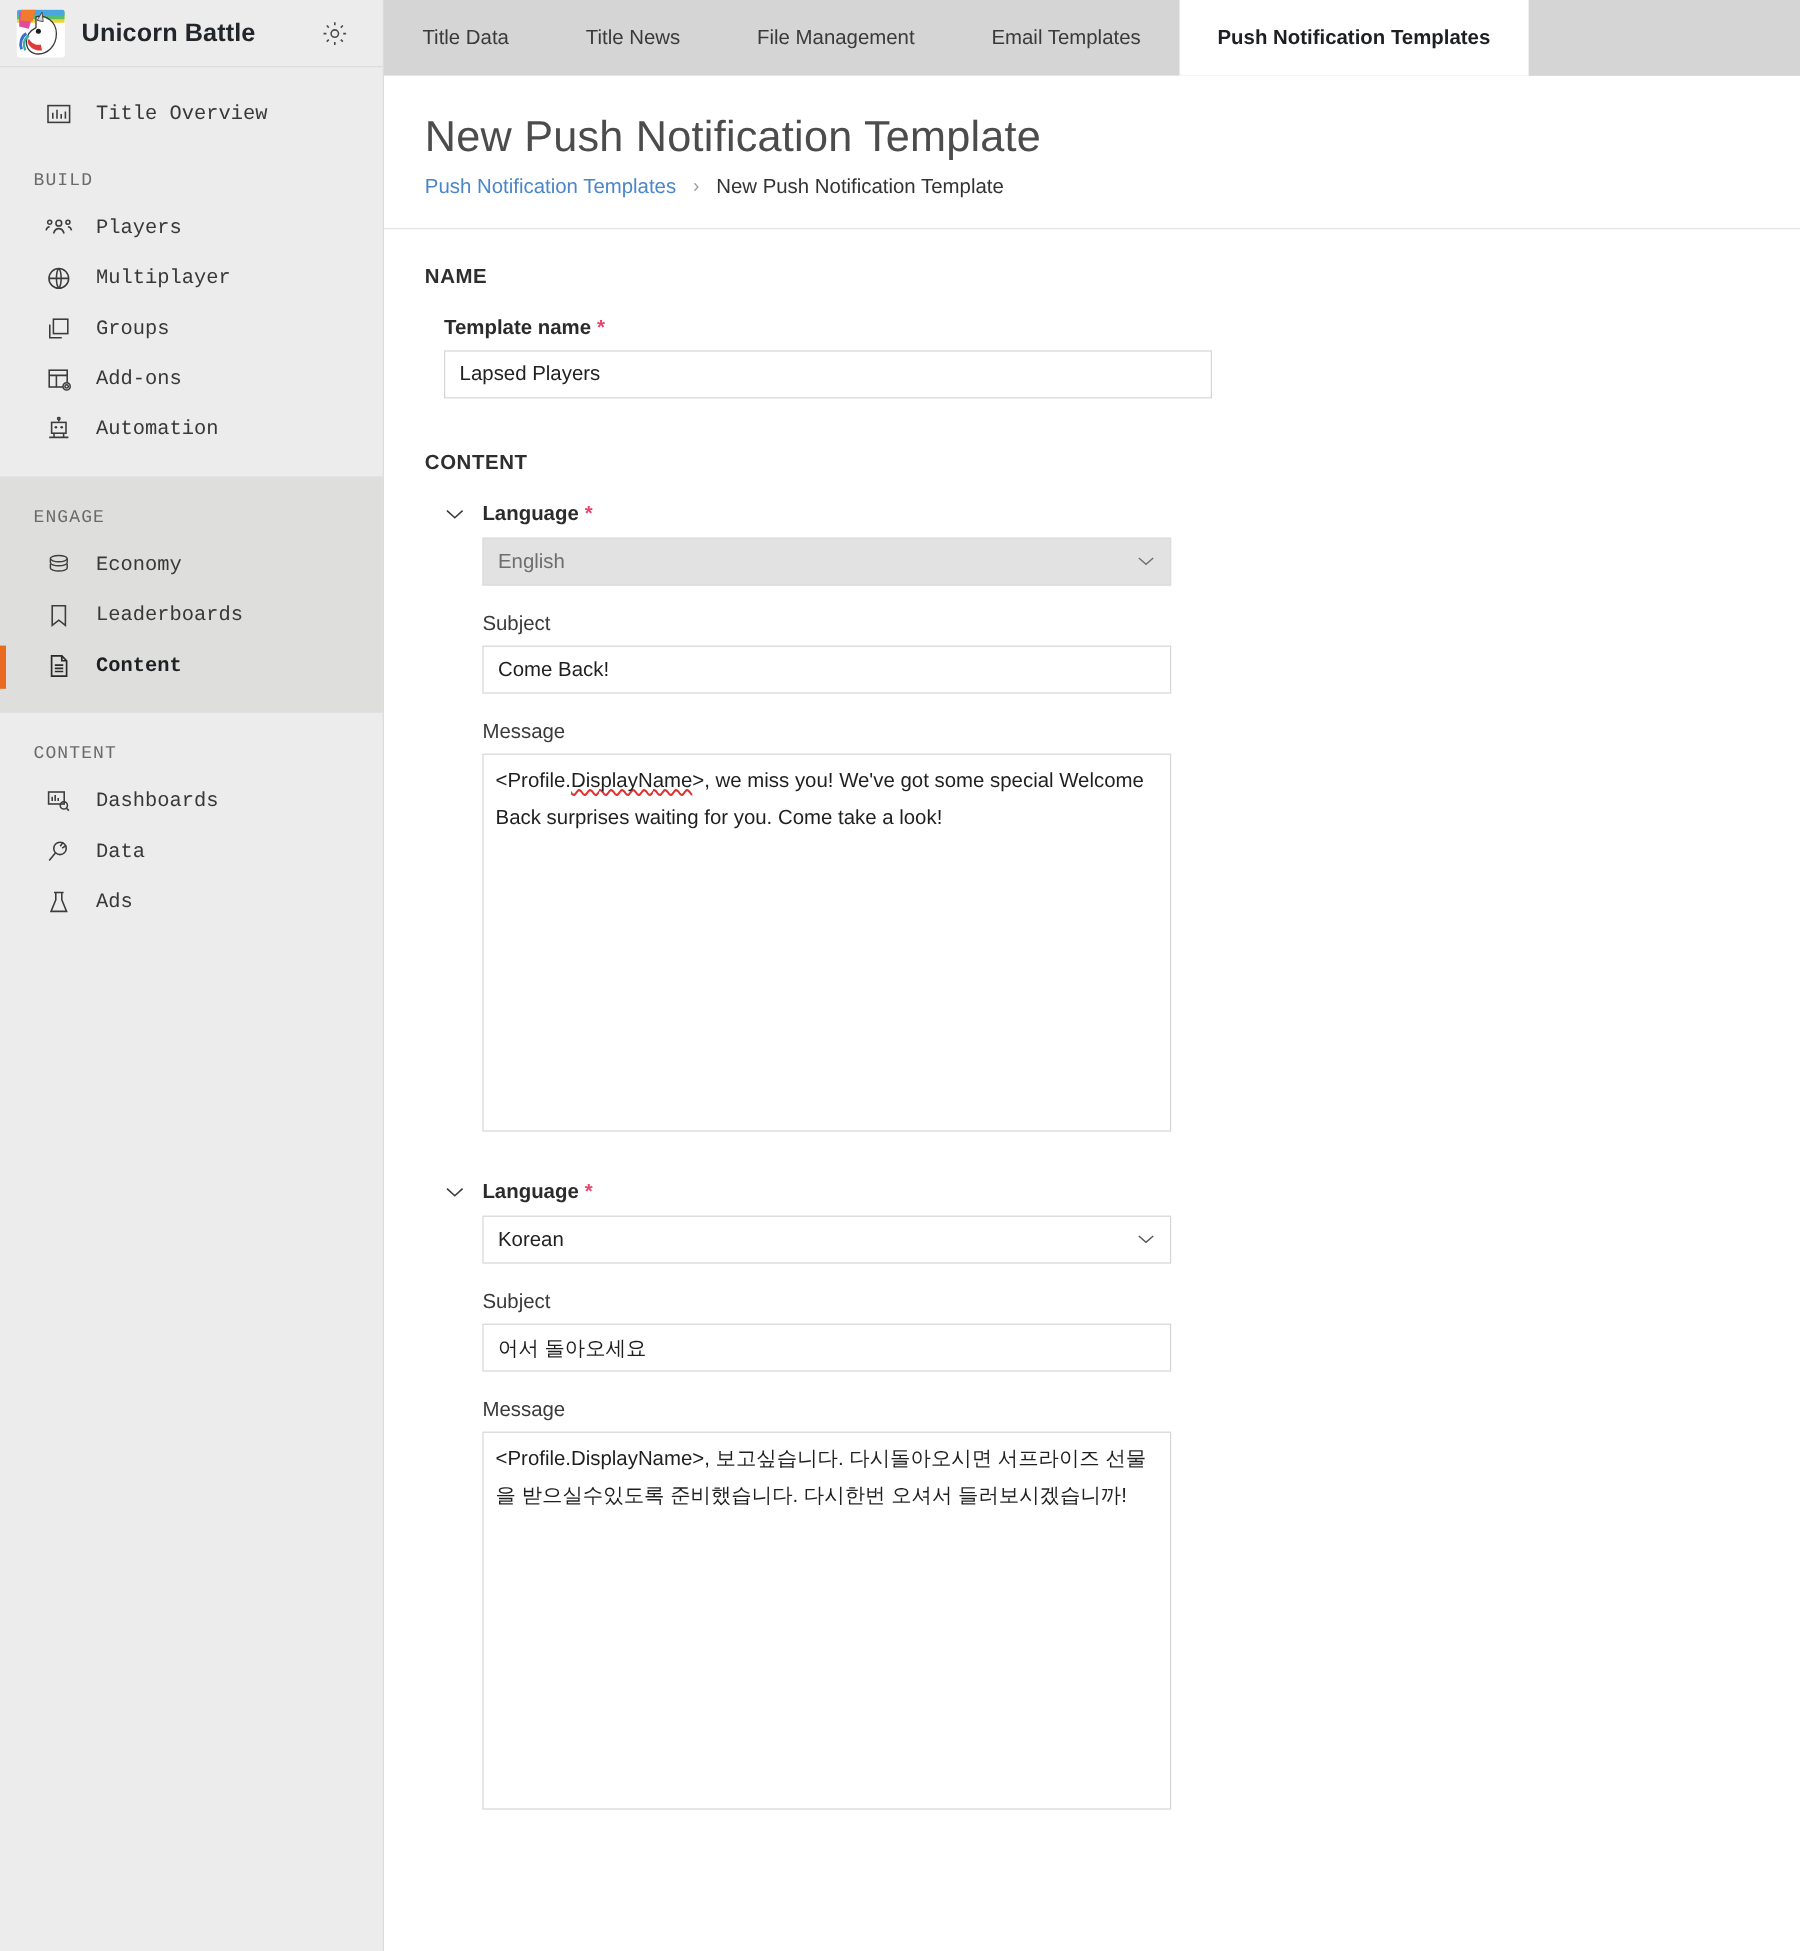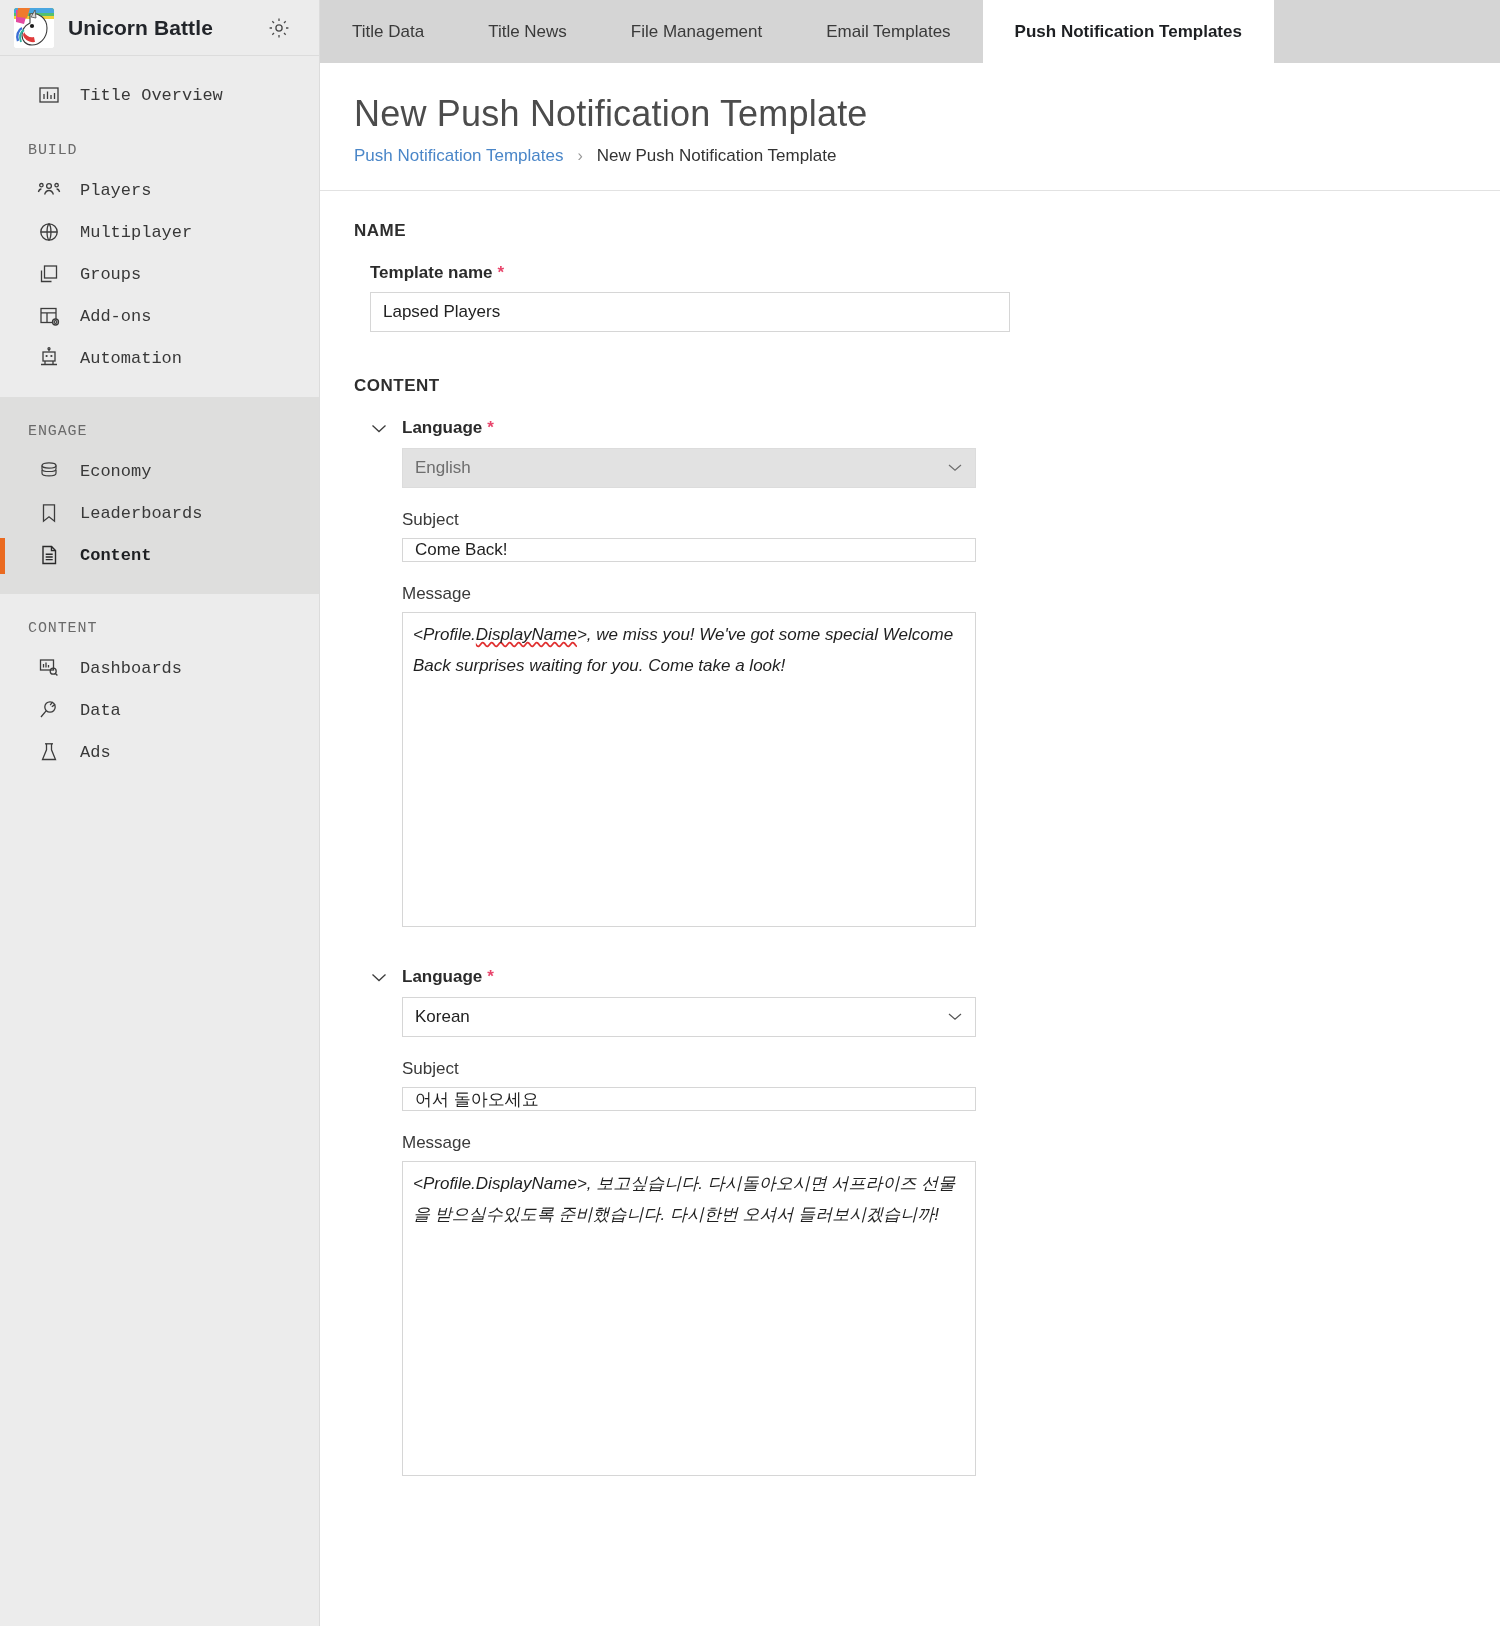--- a/index.html
+++ b/index.html
@@ -218,21 +218,21 @@
     justify-content: space-between;
     cursor: pointer;
   }
   .select-box.disabled {
     background: #e2e2e2;
     color: #6e6e6e;
     border-color: #dcdcdc;
   }
   .sub-input {
     width: 574px;
-    height: 24px;
+    height: 40px;
     border: 1px solid #d6d6d6;
     background: #fff;
     font-size: 17px;
     color: #1f1f1f;
     padding: 0 12px;
     display: flex;
     align-items: center;
   }
   .sub-label, .msg-label {
     font-size: 17px;
@@ -244,21 +244,20 @@
     height: 315px;
     border: 1px solid #d6d6d6;
     background: #fff;
     font-size: 17px;
     color: #1f1f1f;
     padding: 7px 10px;
     line-height: 1.78;
     overflow: hidden;
     white-space: pre-wrap;
     word-wrap: break-word;
-    font-style: italic;
   }
   .spell {
     text-decoration: underline wavy #e03030;
     text-decoration-skip-ink: none;
   }
   .lang-gap { height: 36px; }
 </style>
 </head>
 <body>
 

